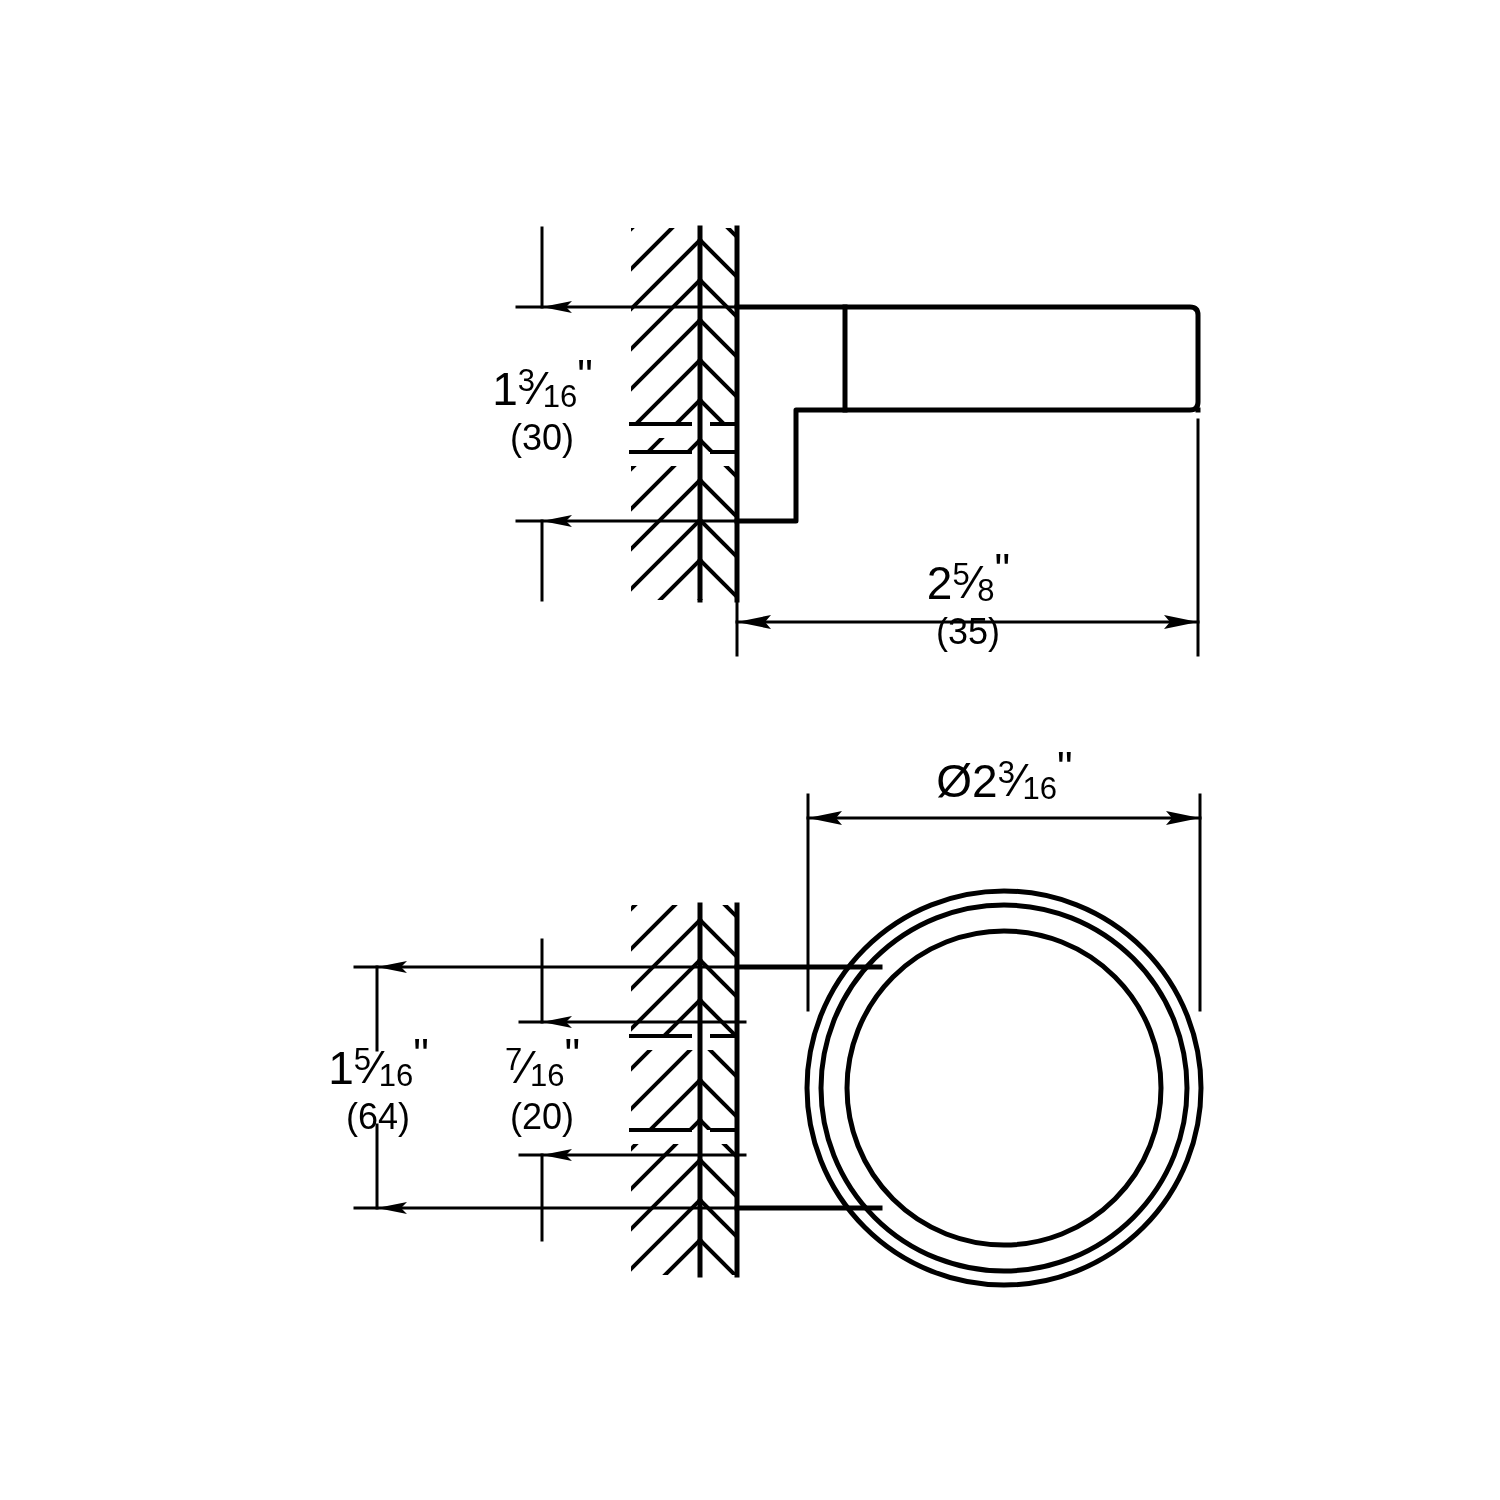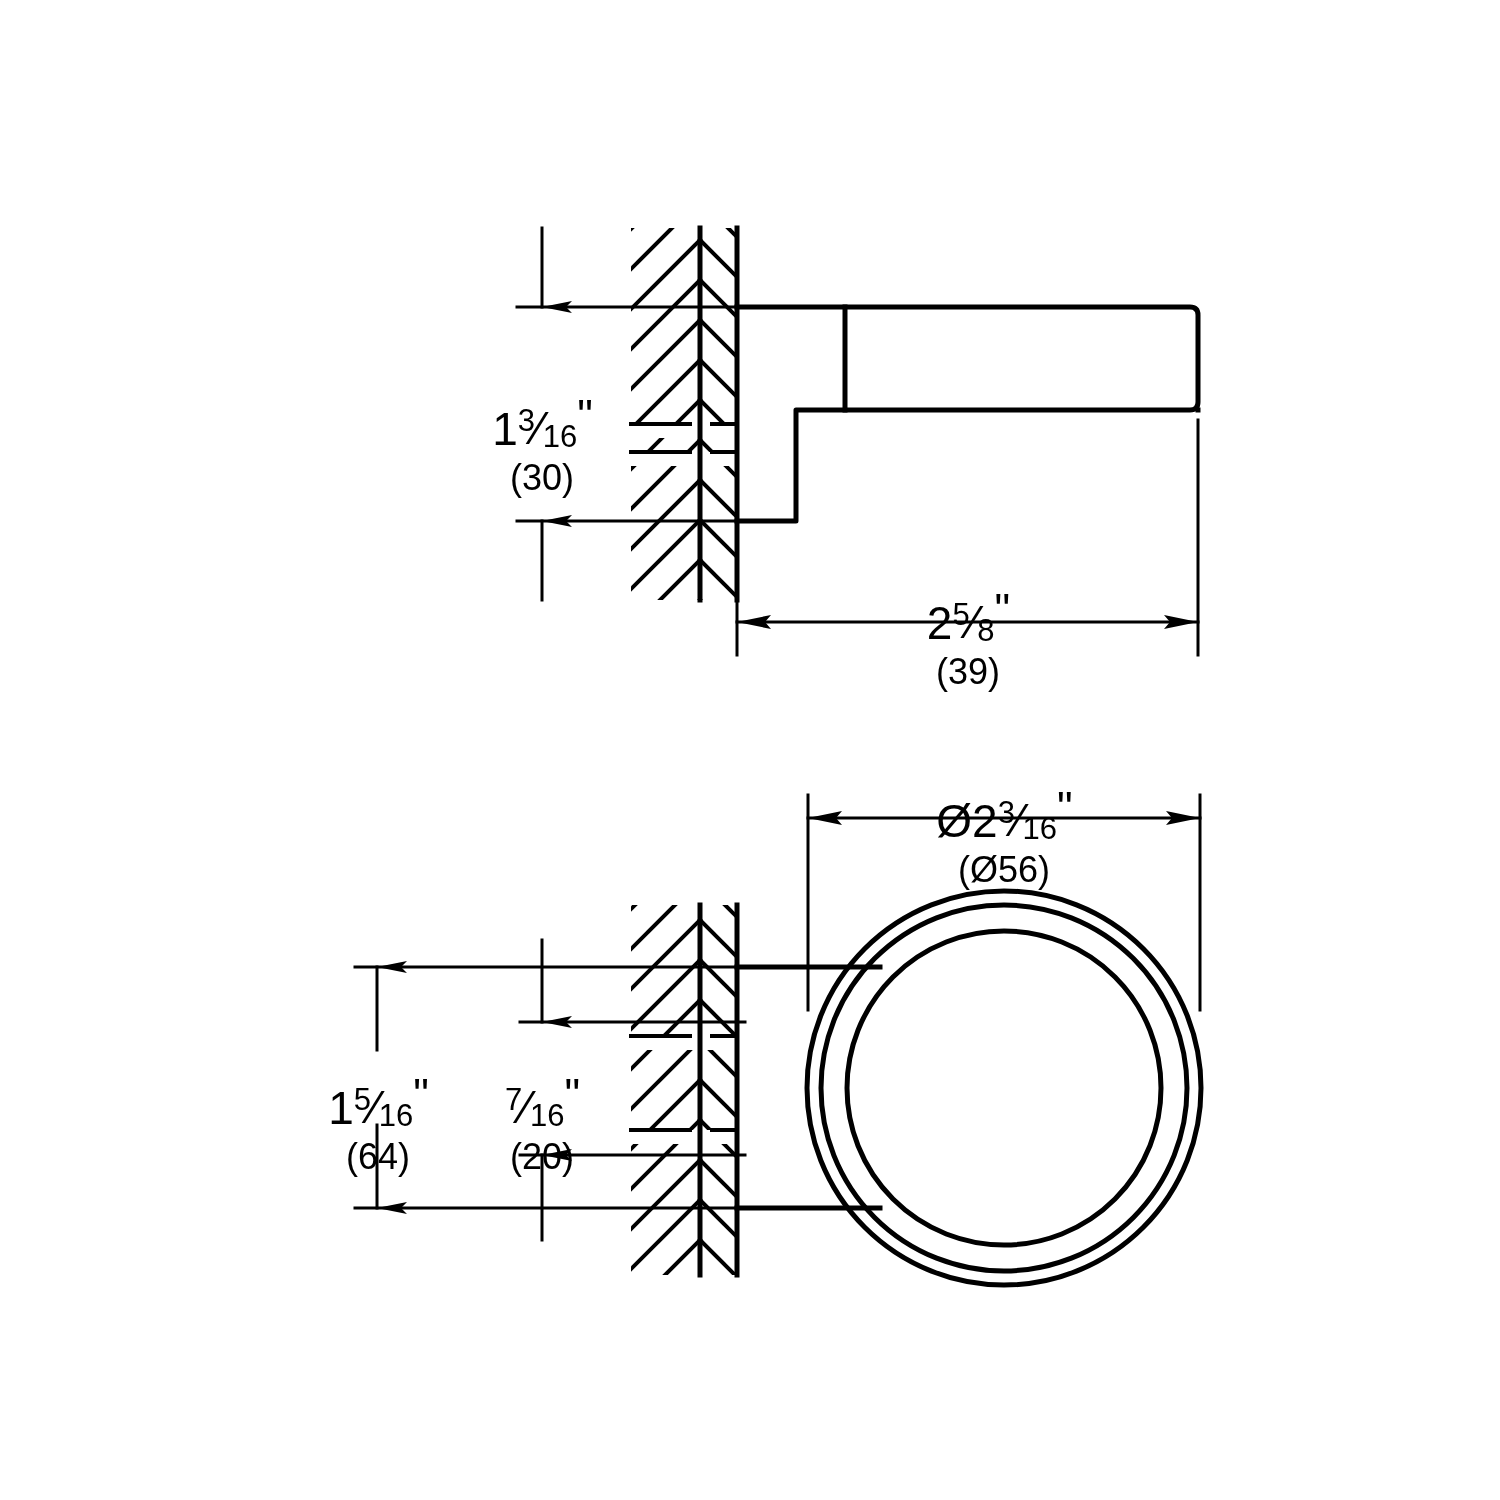--- a/index.html
+++ b/index.html
@@ -34,21 +34,20 @@
   .dim .main {
     display: inline-block;
     font-size: 46px;
     letter-spacing: 0px;
   }
   .dim .frac {
     display: inline-block;
     position: relative;
     top: -2px;
     font-size: 46px;
-    margin-top: 40px;
   }
   .dim .num {
     font-size: 31px;
     position: relative;
     top: -12px;
   }
   .dim .slash {
     font-size: 46px;
     position: relative;
     top: 1px;
@@ -257,26 +256,25 @@
     </g>
   </svg>
 
   <div class="dim centered" style="left:452px; top:366px; width:180px;">
     <span class="main">1</span><span class="frac"><span class="num">3</span><span class="slash">⁄</span><span class="den">16</span></span><span class="inch">"</span>
     <span class="metric">(30)</span>
   </div>
 
   <div class="dim centered" style="left:878px; top:560px; width:180px;">
     <span class="main">2</span><span class="frac"><span class="num">5</span><span class="slash">⁄</span><span class="den">8</span></span><span class="inch">"</span>
-    <span class="metric">(39)</span>
+    <span class="metric">(35)</span>
   </div>
 
   <div class="dim centered" style="left:864px; top:758px; width:280px;">
     <span class="main">Ø2</span><span class="frac"><span class="num">3</span><span class="slash">⁄</span><span class="den">16</span></span><span class="inch">"</span>
-    <span class="metric">(Ø56)</span>
   </div>
 
   <div class="dim centered" style="left:283px; top:1045px; width:190px;">
     <span class="main">1</span><span class="frac"><span class="num">5</span><span class="slash">⁄</span><span class="den">16</span></span><span class="inch">"</span>
     <span class="metric">(64)</span>
   </div>
 
   <div class="dim centered" style="left:457px; top:1045px; width:170px;">
     <span class="main"></span><span class="frac"><span class="num">7</span><span class="slash">⁄</span><span class="den">16</span></span><span class="inch">"</span>
     <span class="metric">(20)</span>

